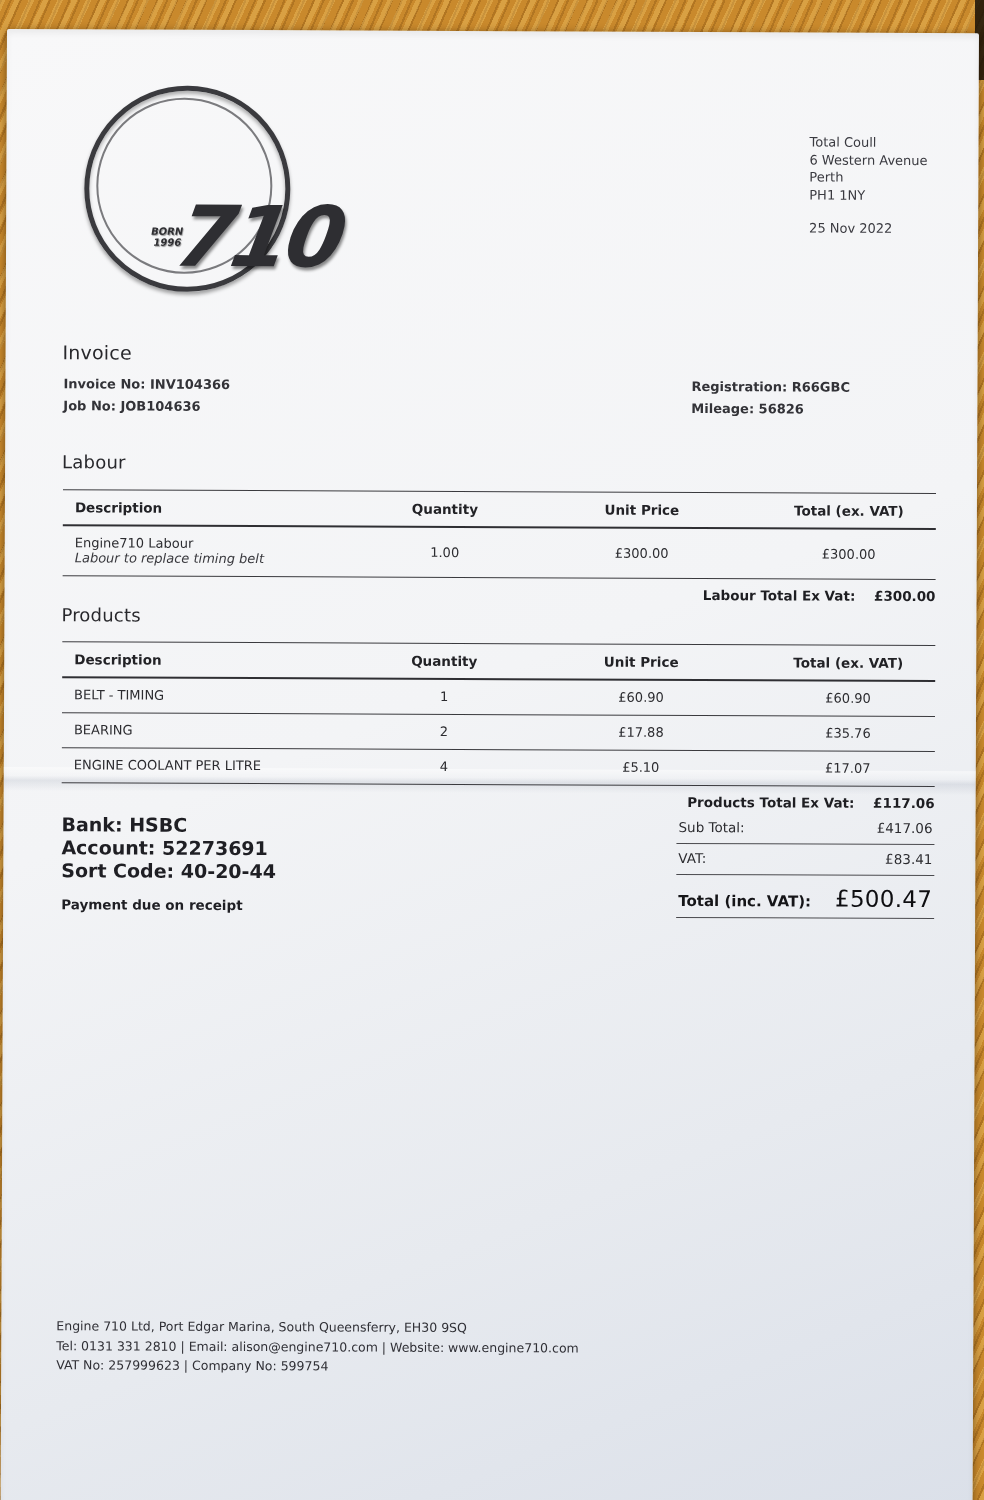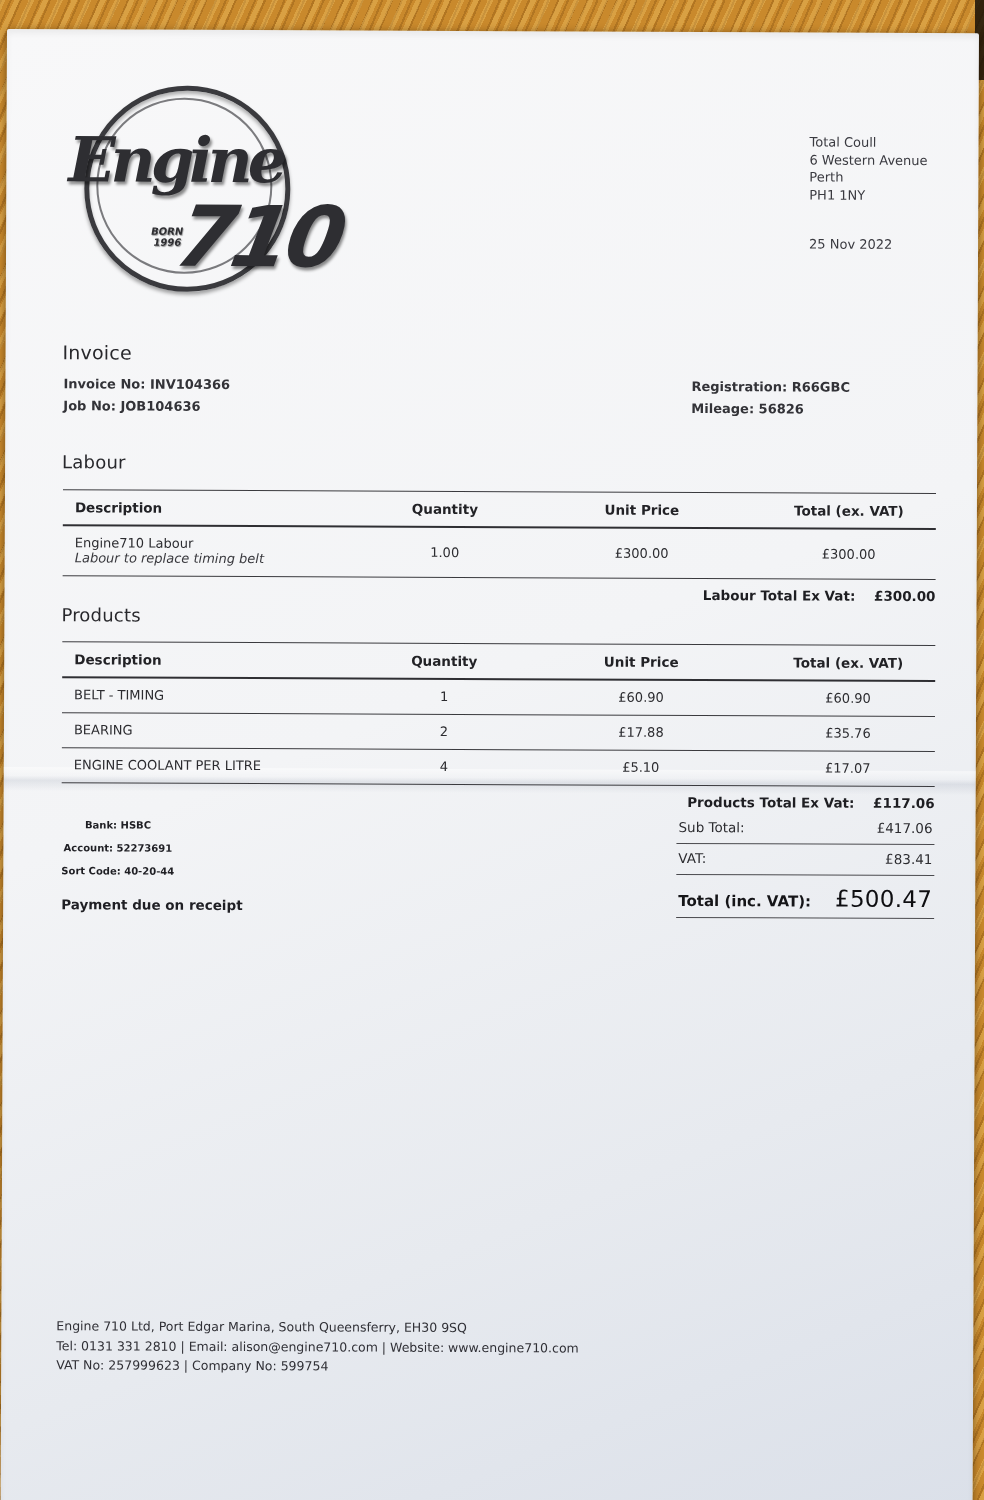--- a/index.html
+++ b/index.html
@@ -26,40 +26,40 @@
   .logo .script{position:absolute;left:6px;top:44px;font-family:"DejaVu Serif","Liberation Serif",serif;
     font-style:italic;font-weight:bold;font-size:62px;letter-spacing:-5px;
     text-shadow:2px 3px 3px rgba(0,0,0,0.45);white-space:nowrap;}
   .logo .num{position:absolute;left:116px;top:108px;font-style:italic;font-weight:bold;font-size:84px;
     letter-spacing:-4px;transform:skew(-10deg);text-shadow:2px 3px 3px rgba(0,0,0,0.45);}
   .logo .born{position:absolute;left:88px;top:146px;font-size:10px;font-weight:bold;line-height:11px;
     transform:skew(-10deg);text-align:right;text-shadow:1px 1px 1px rgba(0,0,0,0.4);}
 
   
   .addr{position:absolute;left:803px;top:101px;font-size:13px;line-height:17.5px;color:#3a3a40;}
-  .addr .date{margin-top:32px;}
+  .addr .date{margin-top:16px;}
 
   .h1{position:absolute;font-size:19px;color:#28282c;letter-spacing:0.2px;}
   .meta{position:absolute;font-size:13px;line-height:22px;color:#333338;font-weight:bold;}
 
   
   .tbl{position:absolute;left:58px;width:873px;border-top:1px solid #3a3a3e;font-size:13px;}
   .tr{display:flex;align-items:center;}
   .thead{font-weight:bold;font-size:13.5px;padding:9px 0 9px 0;border-bottom:2px solid #2f2f33;color:#222226;}
   .row{padding:9px 0 10px 0;border-bottom:1.5px solid #3a3a3e;}
   .c-desc{flex:0 0 295px;text-align:left;padding-left:12px;}
   .c-qty{flex:0 0 150px;text-align:center;}
   .c-unit{flex:1;text-align:center;}
   .c-total{flex:0 0 170px;text-align:center;padding-right:2px;}
   .note{font-style:italic;color:#38383d;}
   .tbl-total{padding-top:8px;text-align:right;font-weight:bold;font-size:13.5px;color:#1e1e22;}
   .tbl-total .val{display:inline-block;margin-left:14px;}
 
   
-  .bank{position:absolute;left:58px;top:784px;font-size:10px;font-weight:bold;line-height:23px;color:#1f1f24;text-align:center;}
+  .bank{position:absolute;left:58px;top:784px;font-size:19px;font-weight:bold;line-height:23px;color:#1f1f24;}
   .payment-due{position:absolute;left:58px;top:867px;font-size:13.5px;font-weight:bold;color:#1f1f24;}
 
   
   .totals{position:absolute;left:673px;top:781px;width:258px;font-size:13.5px;color:#2c2c30;}
   .totals .trow{display:flex;justify-content:space-between;align-items:baseline;
     padding:6px 2px 8px 2px;border-bottom:1px solid #4a4a4e;}
   .totals .grand{padding-top:10px;padding-bottom:6px;}
   .totals .grand .lbl{font-weight:bold;font-size:15px;color:#151518;}
   .totals .grand .val{font-weight:normal;font-size:23px;color:#0e0e11;letter-spacing:0.3px;}
 
@@ -71,21 +71,20 @@
 
 <div class="scene">
   <div class="edge-shadow"></div>
 
   <div class="paper">
     <div class="crease"></div>
 
     <div class="logo">
       <div class="ring-outer"></div>
       <div class="ring-inner"></div>
-      <div class="script">Engine</div>
       <div class="num">710</div>
       <div class="born">
         <span>BORN</span><br>
         <span>1996</span>
       </div>
     </div>
 
     <div class="addr">
       <div>Total Coull</div>
       <div>6 Western Avenue</div>

